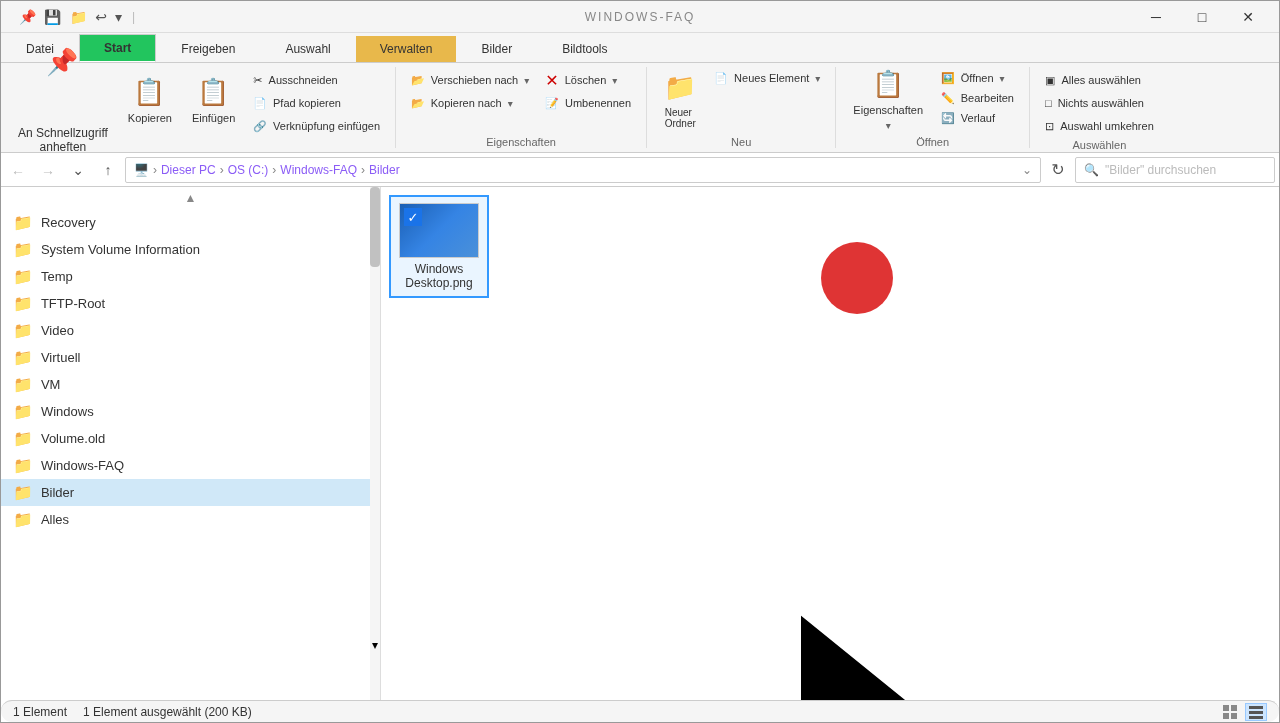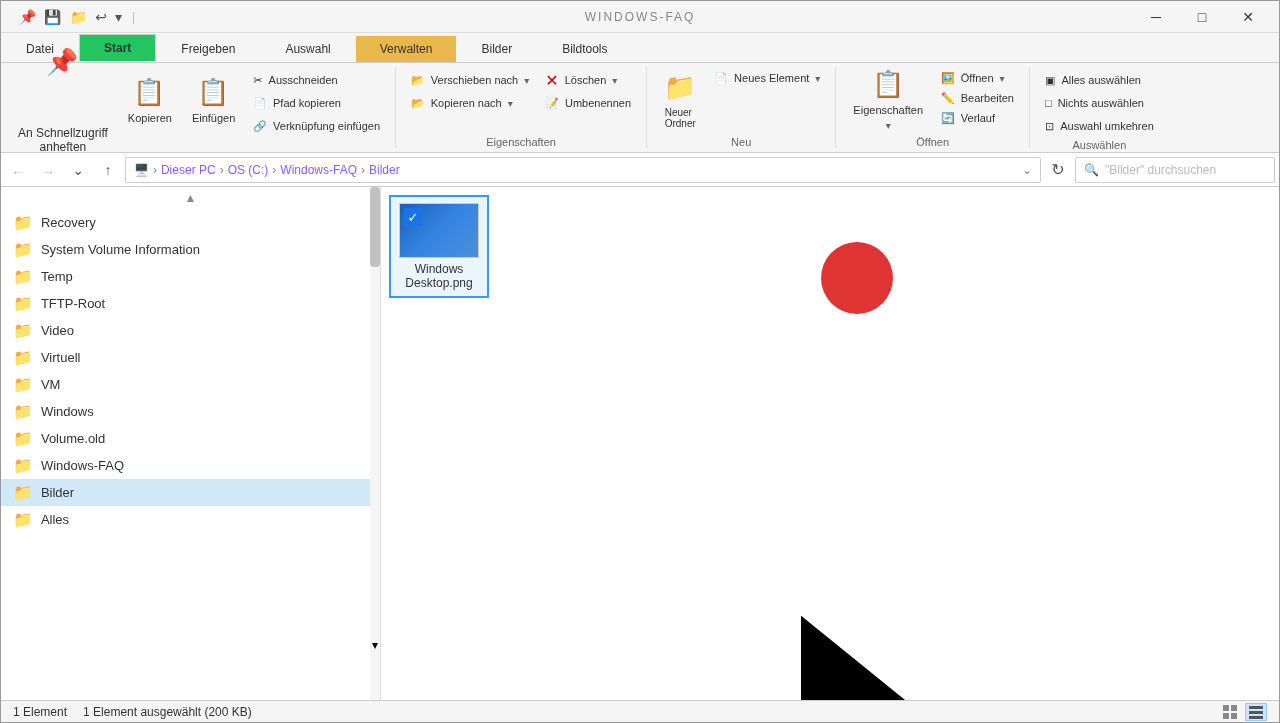--- a/index.html
+++ b/index.html
@@ -333,20 +333,21 @@
       height: 22px;
       background: #f5f5f5;
       border-top: 1px solid #ccc;
       display: flex;
       align-items: center;
       padding: 0 12px;
       font-size: 12px;
       color: #333;
       gap: 16px;
       flex-shrink: 0;
+      border-radius: 11px;
     }
     .statusbar-right {
       margin-left: auto;
       display: flex;
       gap: 4px;
     }
     .view-btn {
       width: 22px;
       height: 18px;
       display: flex;

